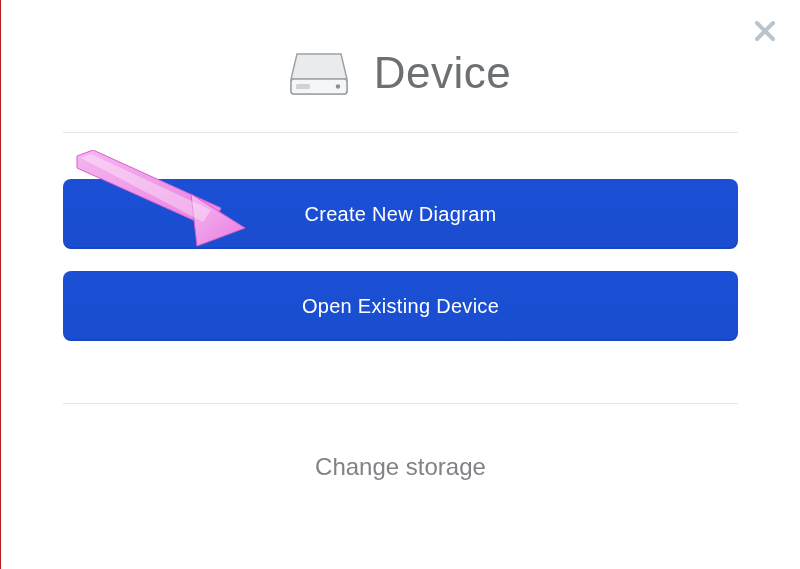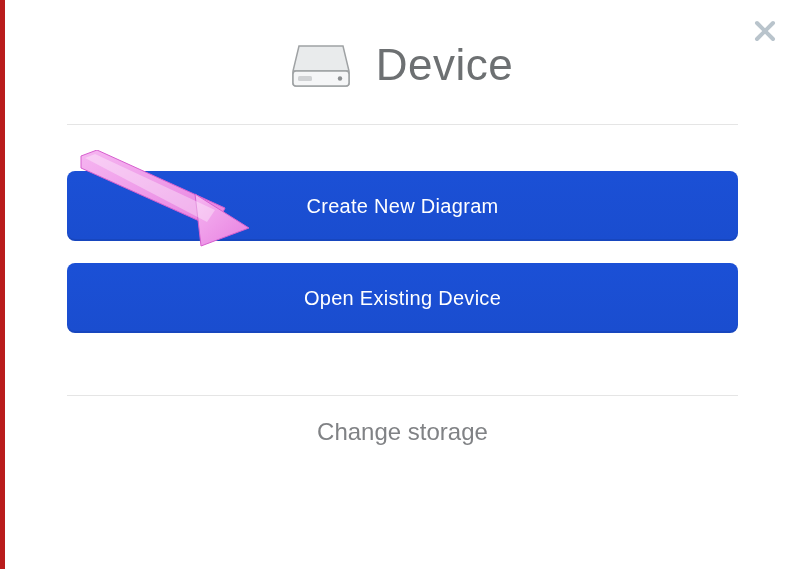--- a/index.html
+++ b/index.html
@@ -10,23 +10,23 @@
     font-family: "Helvetica Neue", Helvetica, Arial, sans-serif;
     background: #fdfdfd;
     overflow: hidden;
     color: #333;
   }
   .dialog {
     position: relative;
     box-sizing: border-box;
     width: 800px;
     height: 569px;
-    border-left: 5px solid #b91c1c;
+    border-left: 1px solid #b91c1c;
     background: #ffffff;
-    padding-top: 6px;
+    padding-top: 14px;
   }
   .close-btn {
     position: absolute;
     top: 20px;
     right: 24px;
     color: #b9c4cc;
     cursor: pointer;
     line-height: 1;
   }
   .close-btn svg { display:block; }
@@ -70,21 +70,21 @@
     height: 70px;
     font-size: 20px;
     font-weight: 400;
     cursor: pointer;
     letter-spacing: 0.3px;
     box-shadow: inset 0 -2px 0 rgba(0,0,0,0.08);
   }
 
   .change-storage {
     text-align: center;
-    margin-top: 22px;
+    margin-top: 49px;
     color: #808285;
     font-size: 24px;
     font-weight: 300;
     cursor: pointer;
   }
 
   
   .arrow-annotation {
     position: absolute;
     left: 70px;

